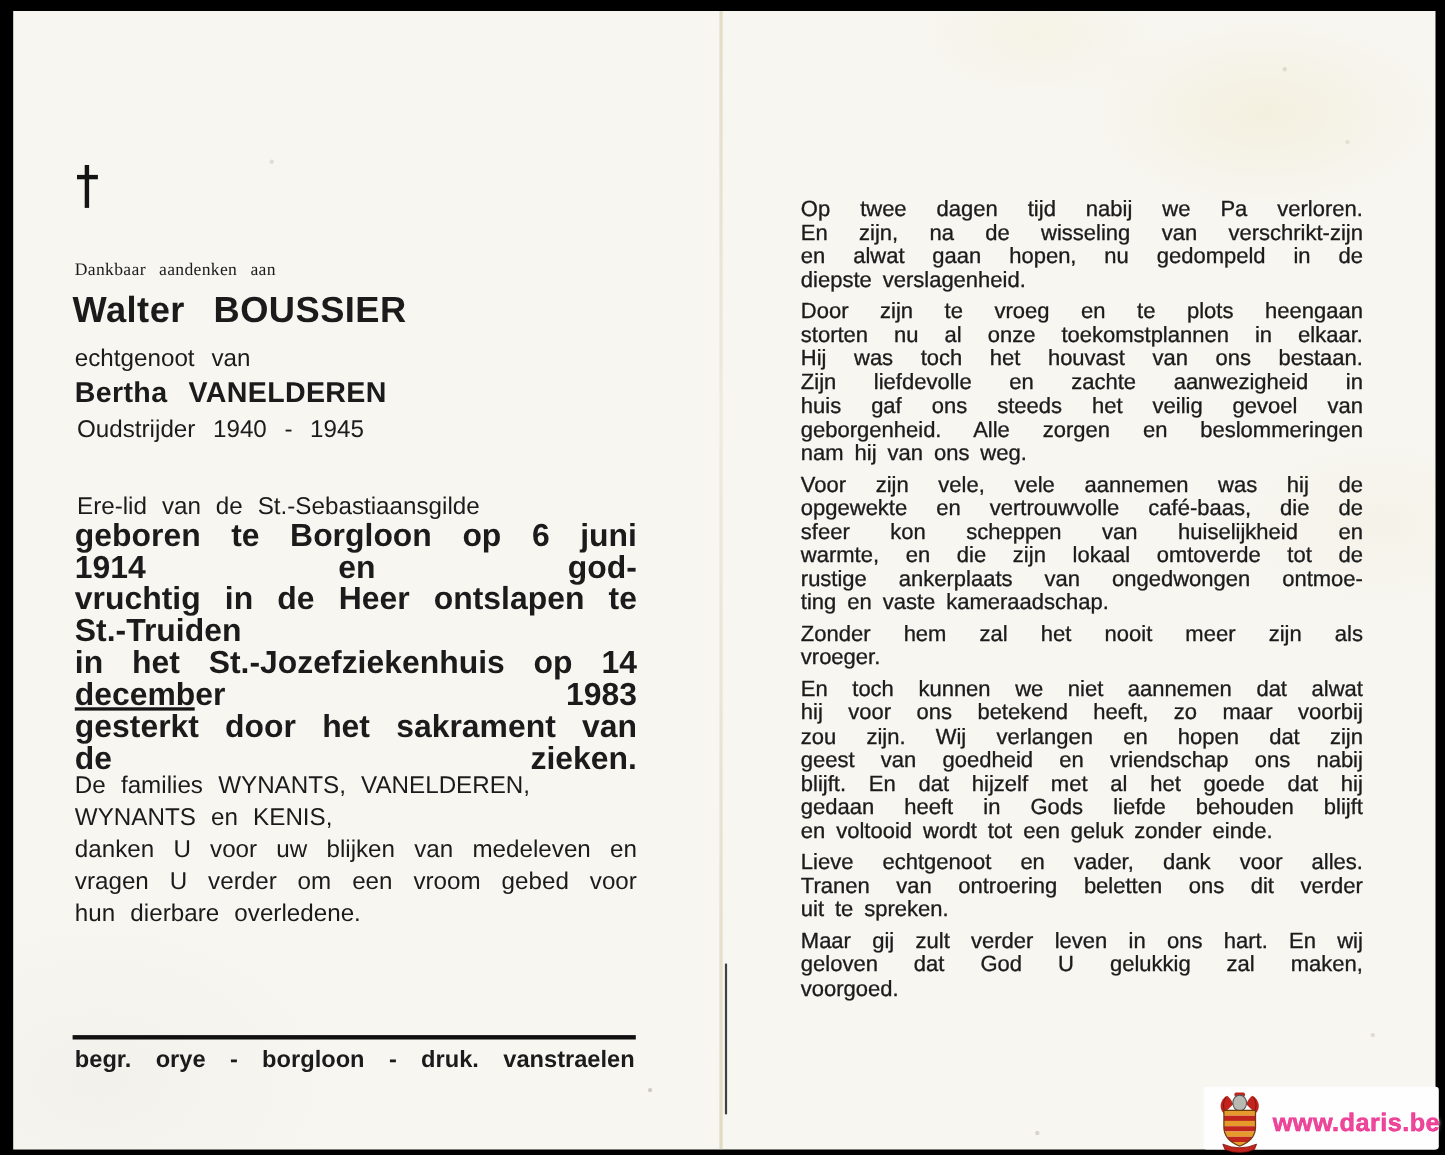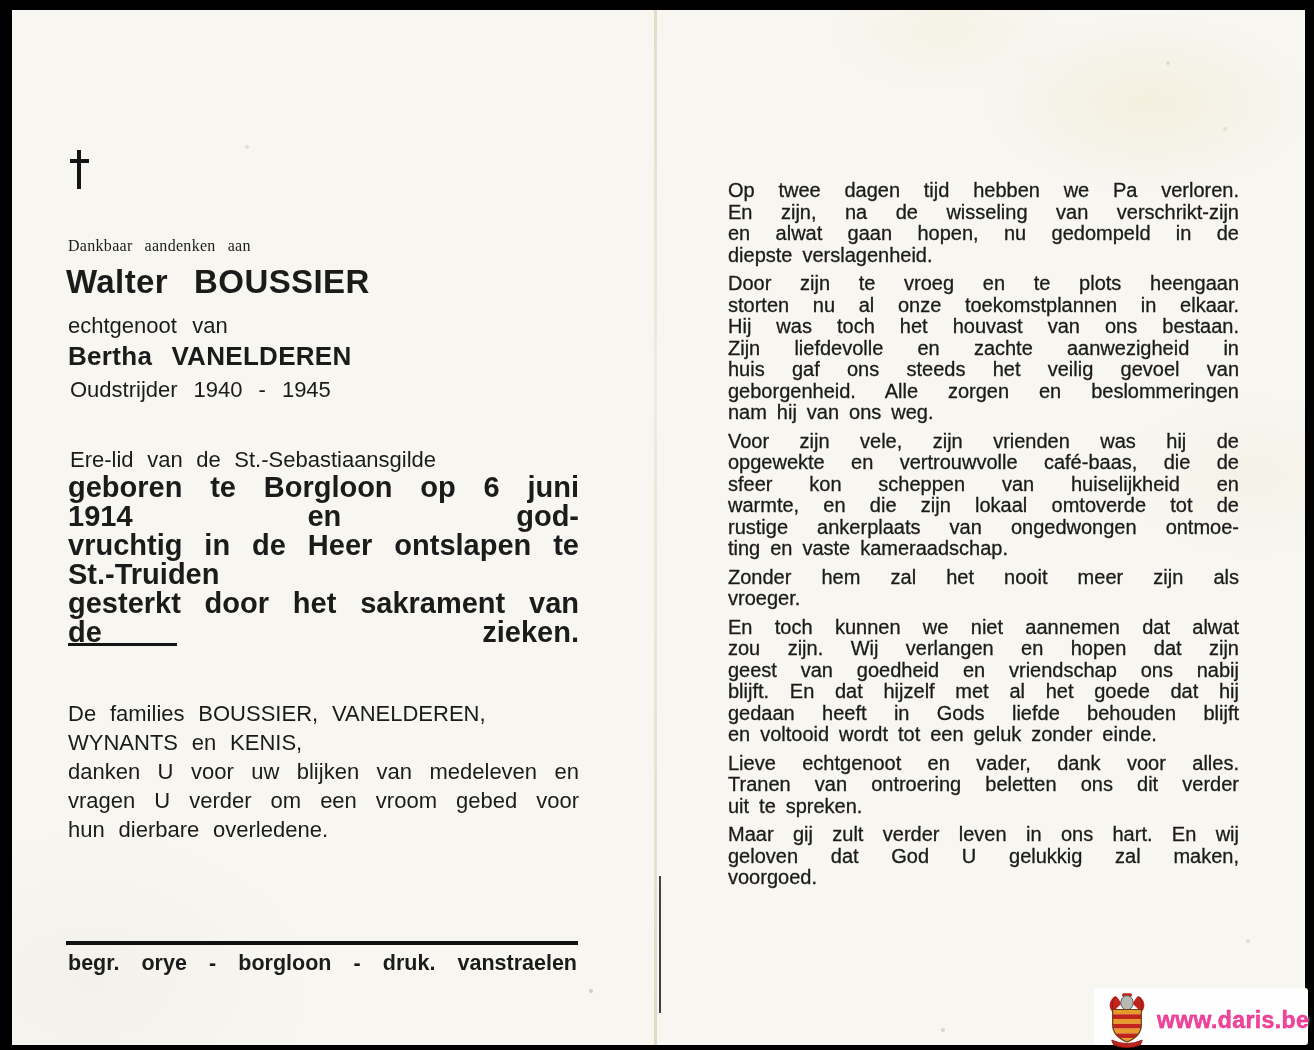--- a/index.html
+++ b/index.html
@@ -134,67 +134,69 @@
     <div class="abs intro">Dankbaar aandenken aan</div>
     <div class="abs name">Walter BOUSSIER</div>
     <div class="abs relation">echtgenoot van</div>
     <div class="abs spouse">Bertha VANELDEREN</div>
     <div class="abs veteran">Oudstrijder 1940 - 1945</div>
     <div class="abs honorary">Ere-lid van de St.-Sebastiaansgilde</div>
 
     <div class="abs life-block">
       <div class="jl">geboren te Borgloon op 6 juni 1914 en god-</div>
       <div class="jl">vruchtig in de Heer ontslapen te St.-Truiden</div>
+      <div class="jl">in het St.-Jozefziekenhuis op 14 december 1983</div>
       <div class="jl">gesterkt door het sakrament van de zieken.</div>
     </div>
 
     <div class="abs divider"></div>
 
     <div class="abs family-block">
-      <div class="ll">De families BOUSSIER, VANELDEREN,</div>
+      <div class="ll">De families WYNANTS, VANELDEREN,</div>
       <div class="ll">WYNANTS en KENIS,</div>
       <div class="jl">danken U voor uw blijken van medeleven en</div>
       <div class="jl">vragen U verder om een vroom gebed voor</div>
       <div class="ll">hun dierbare overledene.</div>
     </div>
 
     <div class="abs rule"></div>
     <div class="abs imprint jl">begr. orye - borgloon - druk. vanstraelen</div>
   </div>
 
   <div class="abs right-block">
     <div class="para">
-      <div class="jl">Op twee dagen tijd hebben we Pa verloren.</div>
+      <div class="jl">Op twee dagen tijd nabij we Pa verloren.</div>
       <div class="jl">En zijn, na de wisseling van verschrikt-zijn</div>
       <div class="jl">en alwat gaan hopen, nu gedompeld in de</div>
       <div class="ll">diepste verslagenheid.</div>
     </div>
     <div class="para">
       <div class="jl">Door zijn te vroeg en te plots heengaan</div>
       <div class="jl">storten nu al onze toekomstplannen in elkaar.</div>
       <div class="jl">Hij was toch het houvast van ons bestaan.</div>
       <div class="jl">Zijn liefdevolle en zachte aanwezigheid in</div>
       <div class="jl">huis gaf ons steeds het veilig gevoel van</div>
       <div class="jl">geborgenheid. Alle zorgen en beslommeringen</div>
       <div class="ll">nam hij van ons weg.</div>
     </div>
     <div class="para">
-      <div class="jl">Voor zijn vele, zijn vrienden was hij de</div>
+      <div class="jl">Voor zijn vele, vele aannemen was hij de</div>
       <div class="jl">opgewekte en vertrouwvolle café-baas, die de</div>
       <div class="jl">sfeer kon scheppen van huiselijkheid en</div>
       <div class="jl">warmte, en die zijn lokaal omtoverde tot de</div>
       <div class="jl">rustige ankerplaats van ongedwongen ontmoe-</div>
       <div class="ll">ting en vaste kameraadschap.</div>
     </div>
     <div class="para">
       <div class="jl">Zonder hem zal het nooit meer zijn als</div>
       <div class="ll">vroeger.</div>
     </div>
     <div class="para">
       <div class="jl">En toch kunnen we niet aannemen dat alwat</div>
+      <div class="jl">hij voor ons betekend heeft, zo maar voorbij</div>
       <div class="jl">zou zijn. Wij verlangen en hopen dat zijn</div>
       <div class="jl">geest van goedheid en vriendschap ons nabij</div>
       <div class="jl">blijft. En dat hijzelf met al het goede dat hij</div>
       <div class="jl">gedaan heeft in Gods liefde behouden blijft</div>
       <div class="ll">en voltooid wordt tot een geluk zonder einde.</div>
     </div>
     <div class="para">
       <div class="jl">Lieve echtgenoot en vader, dank voor alles.</div>
       <div class="jl">Tranen van ontroering beletten ons dit verder</div>
       <div class="ll">uit te spreken.</div>

